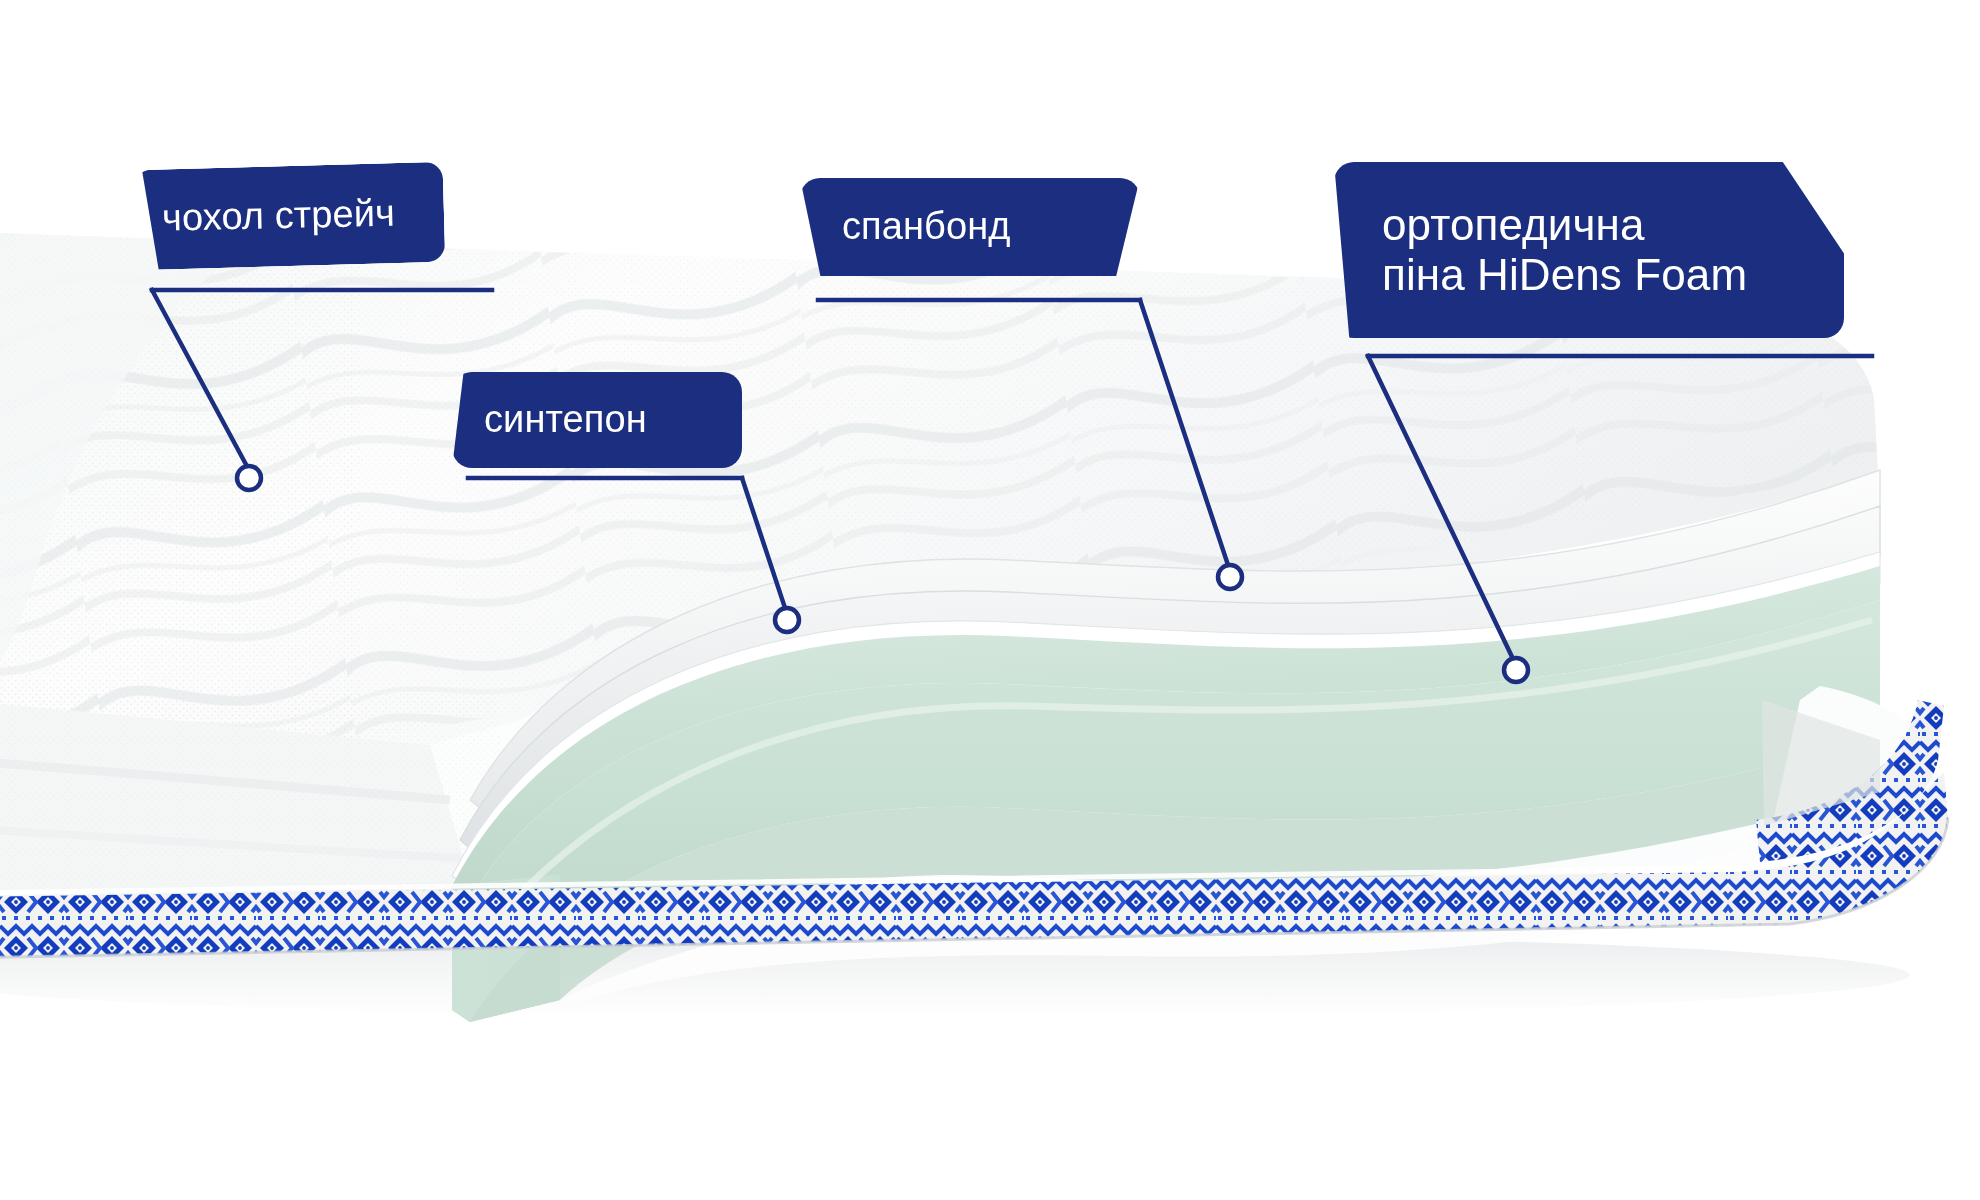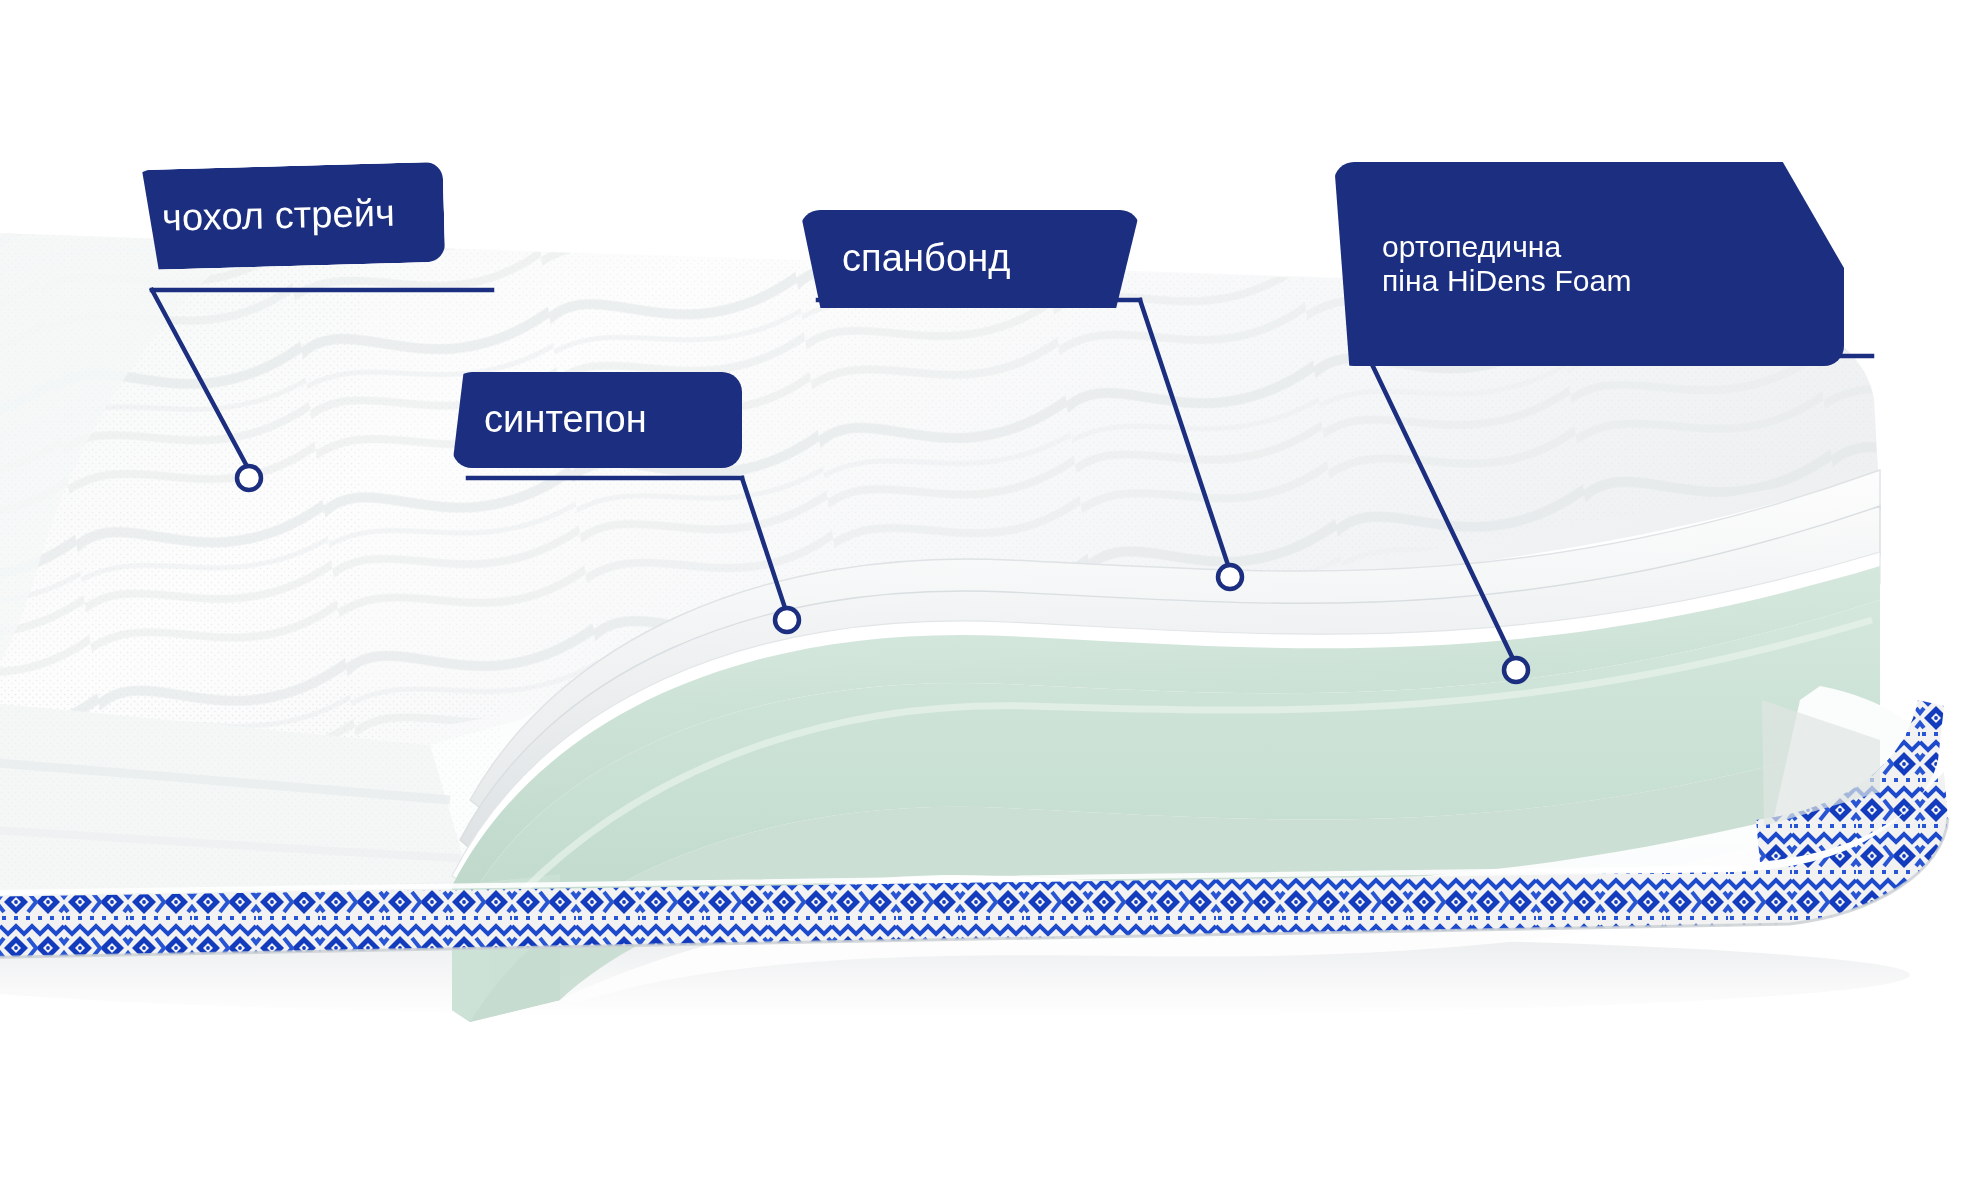--- a/index.html
+++ b/index.html
@@ -64,28 +64,27 @@
     border-radius: 20px;
   }
 
   
   #callout-spun {
     left: 800px; top: 178px;
     width: 340px; height: 98px;
     font-size: 38px;
     padding: 0 0 0 42px;
     border-radius: 20px;
-    margin-top: 32px;
   }
 
   
   #callout-foam {
     left: 1334px; top: 162px;
-    width: 510px; height: 204px;
-    font-size: 30px;
+    width: 510px; height: 176px;
+    font-size: 44px;
     padding: 0 0 0 48px;
     border-radius: 20px;
   }
 
   
   #leaders {
     position: absolute;
     left: 0; top: 0;
     width: 1980px; height: 1200px;
     pointer-events: none;

